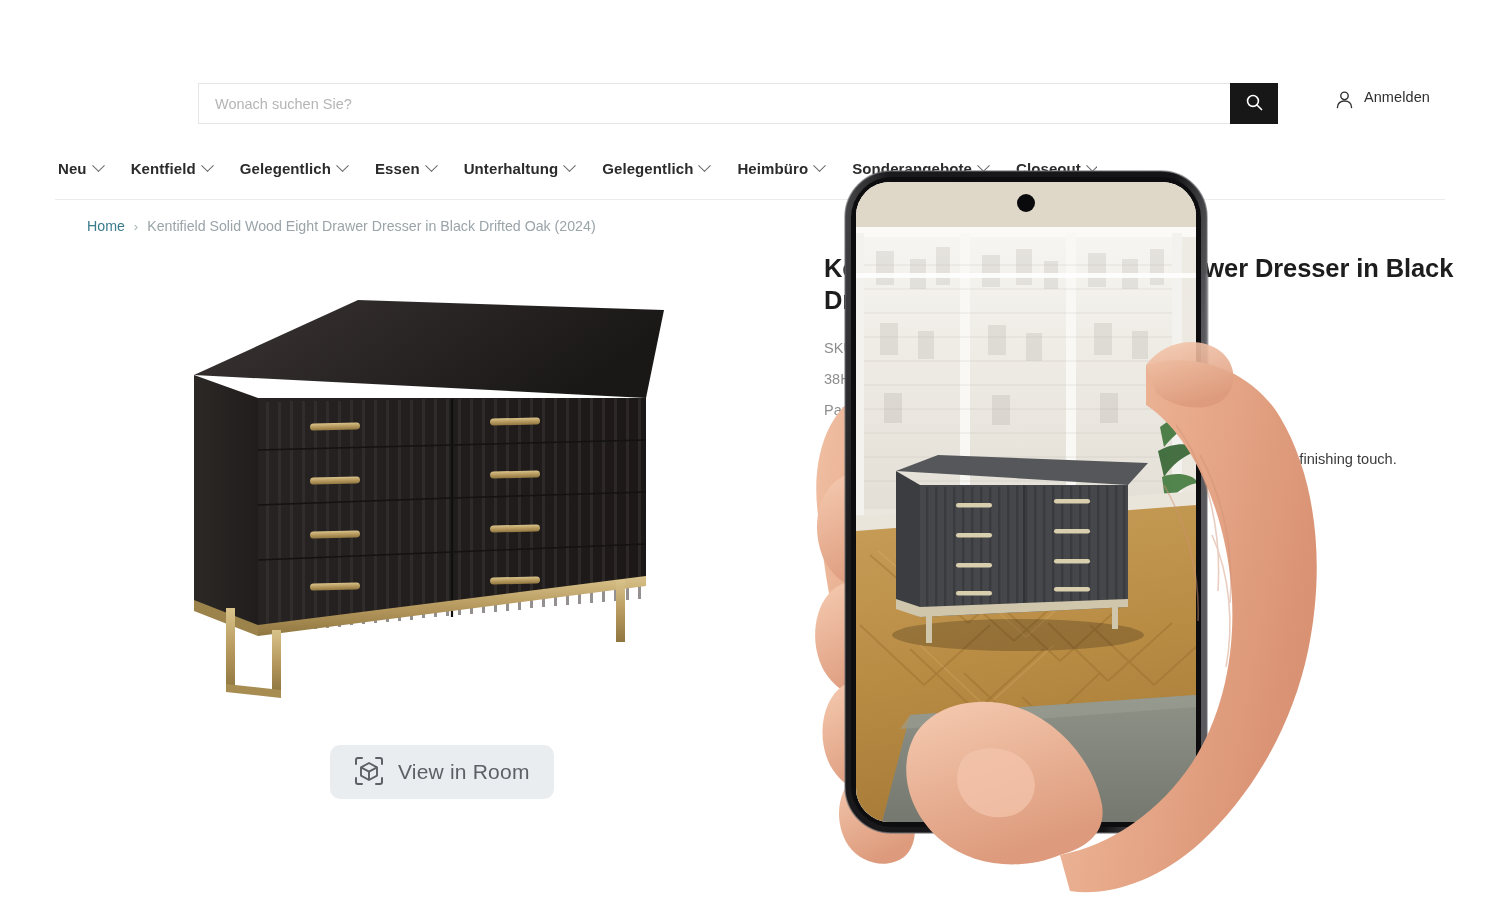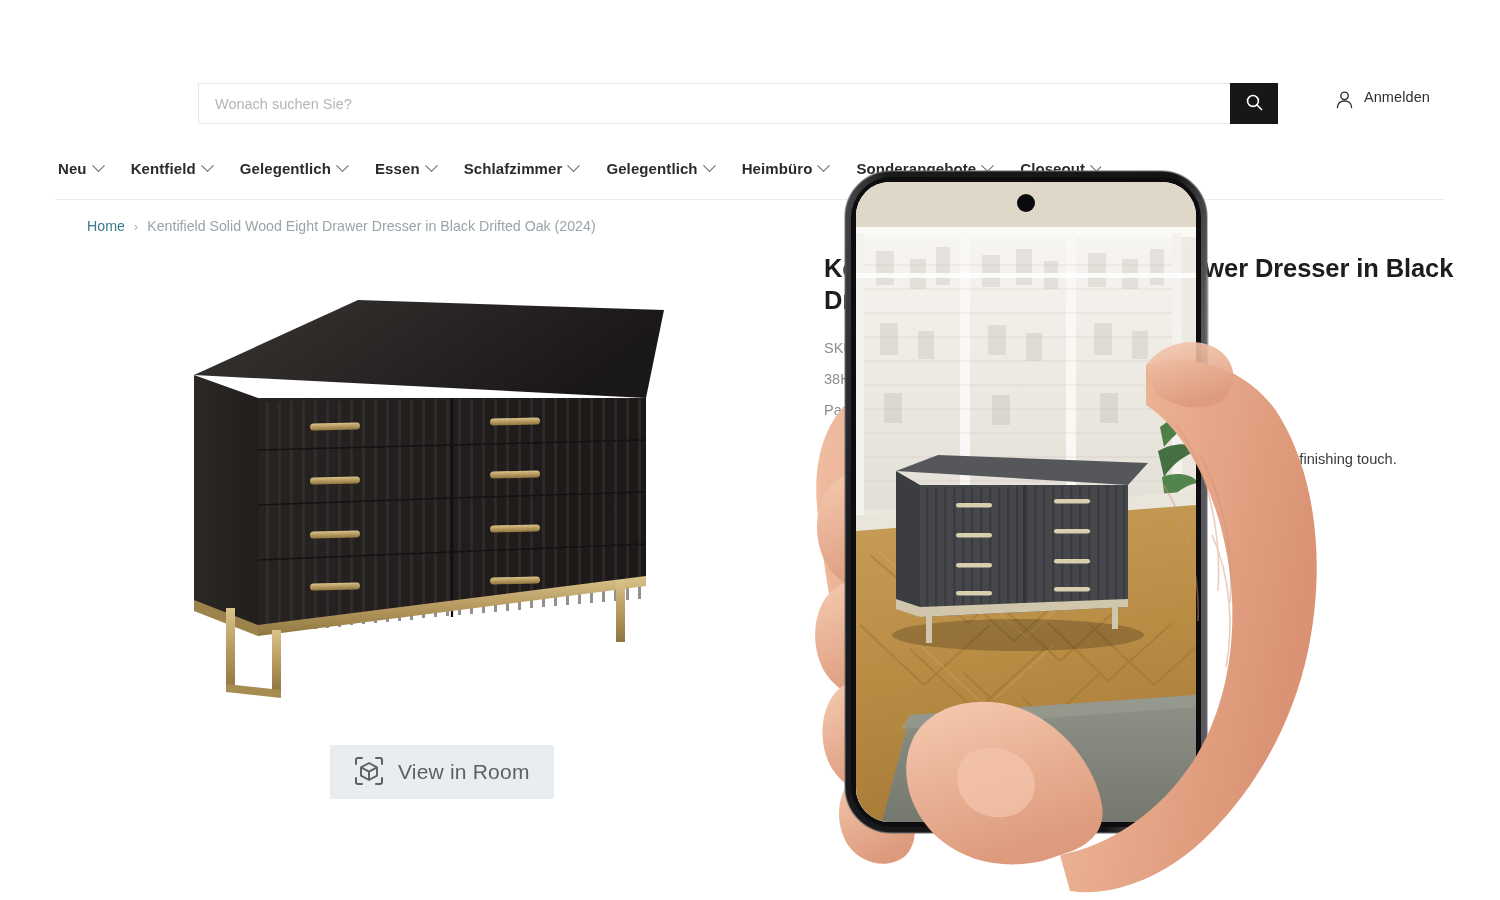--- a/index.html
+++ b/index.html
@@ -99,21 +99,21 @@
   .dresser svg { display: block; }
 
   .badge360 {
     position: absolute; left: 396px; top: 452px;
     width: 96px; height: 52px; pointer-events: none;
   }
 
   .viewroom {
     position: absolute; left: 330px; top: 745px;
     height: 54px; padding: 0 24px;
-    background: #e9edf0; border: none; border-radius: 2px;
+    background: #e9edf0; border: none; border-radius: 10px;
     display: flex; align-items: center; gap: 14px;
     cursor: pointer;
   }
   .viewroom-label {
     font-size: 21px; color: #5d6166; letter-spacing: .2px;
     font-family: "Liberation Sans", sans-serif;
   }
 
   
   .info {
@@ -196,21 +196,21 @@
     </div>
     <div class="nav-item">
       <span>Gelegentlich</span>
       <i class="caret"></i>
     </div>
     <div class="nav-item">
       <span>Essen</span>
       <i class="caret"></i>
     </div>
     <div class="nav-item">
-      <span>Schlafzimmer</span>
+      <span>Unterhaltung</span>
       <i class="caret"></i>
     </div>
     <div class="nav-item">
       <span>Gelegentlich</span>
       <i class="caret"></i>
     </div>
     <div class="nav-item">
       <span>Heimbüro</span>
       <i class="caret"></i>
     </div>

